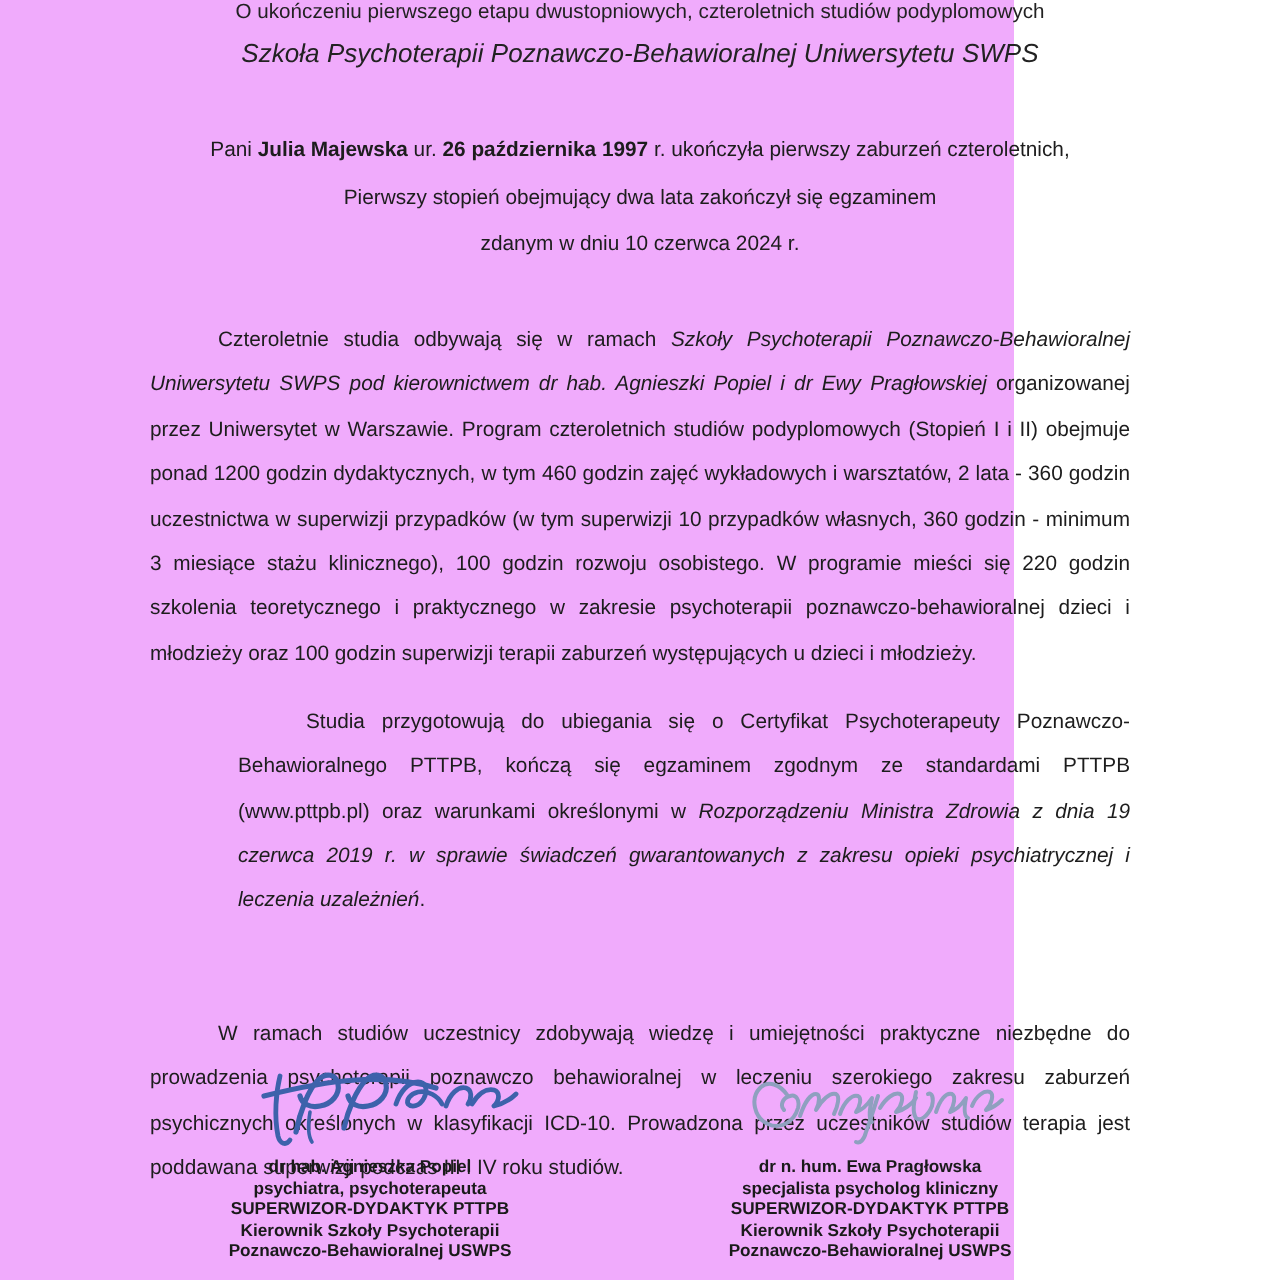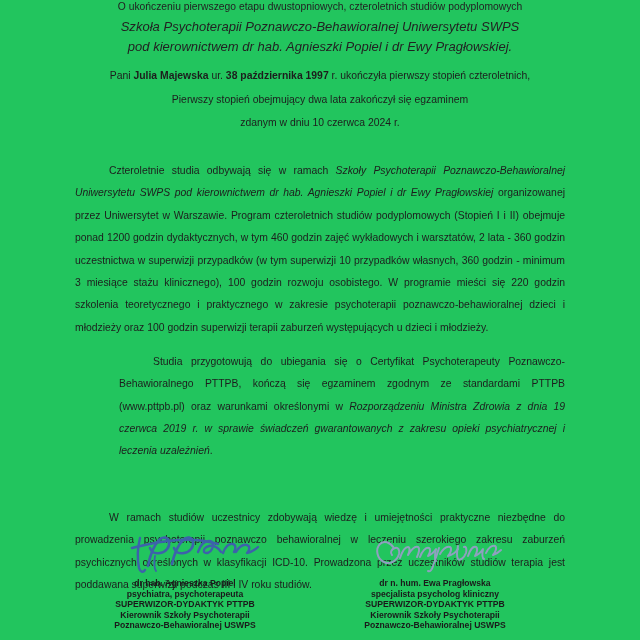--- a/index.html
+++ b/index.html
@@ -14,23 +14,23 @@
     color: #1a1a1a;
     overflow: hidden;
     position: relative;
     -webkit-font-smoothing: antialiased;
   }
 
   .page {
     position: absolute;
     left: 0;
     top: 0;
-    width: 640px;
+    width: 507px;
     height: 640px;
-    background: #22c55e;
+    background: #f0abfc;
     box-sizing: border-box;
   }
 
   
   .header-block {
     position: absolute;
     left: 60px;
     top: -3px;
     width: 520px;
     text-align: center;
@@ -116,25 +116,24 @@
   }
 </style>
 </head>
 <body>
 
 <div class="page">
 
   <div class="header-block">
     <div class="header-line">O ukończeniu pierwszego etapu dwustopniowych, czteroletnich studiów podyplomowych</div>
     <div class="header-line italic">Szkoła Psychoterapii Poznawczo-Behawioralnej Uniwersytetu SWPS</div>
-    <div class="header-line italic">pod kierownictwem dr hab. Agnieszki Popiel i dr Ewy Pragłowskiej.</div>
   </div>
 
   <div class="recipient-block">
-    <div class="recipient-line"><span>Pani </span><b>Julia Majewska</b><span> ur. </span><b>38 października 1997</b><span> r. ukończyła pierwszy stopień czteroletnich,</span></div>
+    <div class="recipient-line"><span>Pani </span><b>Julia Majewska</b><span> ur. </span><b>26 października 1997</b><span> r. ukończyła pierwszy zaburzeń czteroletnich,</span></div>
     <div class="recipient-line">Pierwszy stopień  obejmujący dwa lata zakończył się egzaminem</div>
     <div class="recipient-line">zdanym w dniu 10 czerwca 2024 r.</div>
   </div>
 
   <div class="body-block">
 
     <p class="para p1"><span>Czteroletnie studia odbywają się w ramach </span><i>Szkoły Psychoterapii Poznawczo-Behawioralnej Uniwersytetu SWPS pod kierownictwem dr hab. Agnieszki Popiel i dr Ewy Pragłowskiej</i><span> organizowanej przez  Uniwersytet w Warszawie. Program czteroletnich studiów podyplomowych (Stopień I i II) obejmuje ponad 1200 godzin dydaktycznych,  w tym 460 godzin zajęć wykładowych i warsztatów, 2 lata - 360 godzin uczestnictwa w superwizji przypadków (w tym superwizji 10 przypadków własnych, 360 godzin - minimum 3 miesiące stażu klinicznego), 100 godzin rozwoju osobistego. W programie mieści się 220 godzin szkolenia teoretycznego i praktycznego w zakresie psychoterapii poznawczo-behawioralnej dzieci i młodzieży oraz 100 godzin superwizji terapii zaburzeń występujących u dzieci i młodzieży.</span></p>
 
     <p class="para p2"><span>Studia przygotowują do ubiegania się o Certyfikat Psychoterapeuty Poznawczo-Behawioralnego PTTPB, kończą się egzaminem zgodnym ze standardami PTTPB (www.pttpb.pl) oraz warunkami określonymi w </span><i>Rozporządzeniu Ministra Zdrowia z dnia 19 czerwca 2019 r. w sprawie świadczeń gwarantowanych z zakresu opieki psychiatrycznej i leczenia uzależnień</i><span>.</span></p>
 

